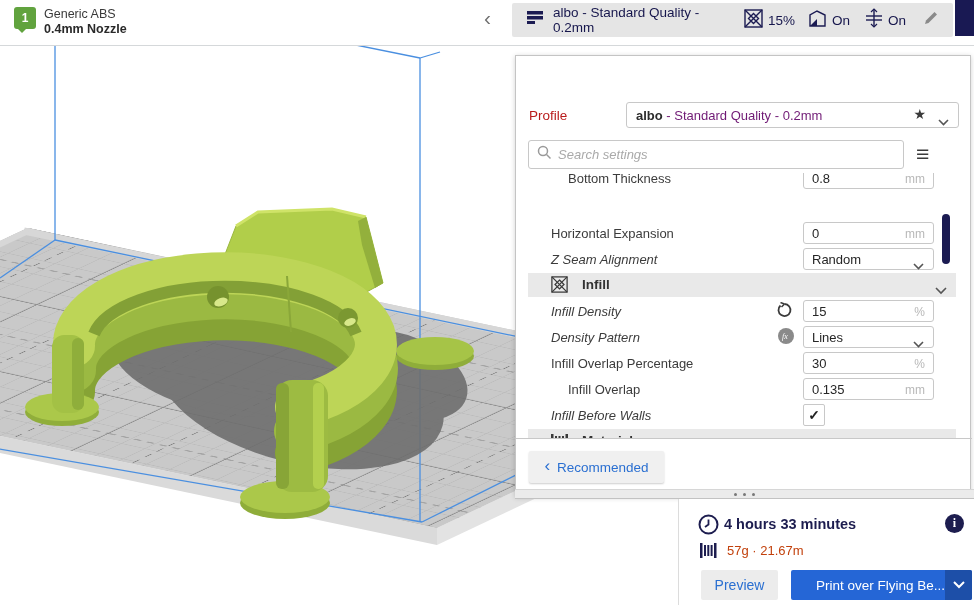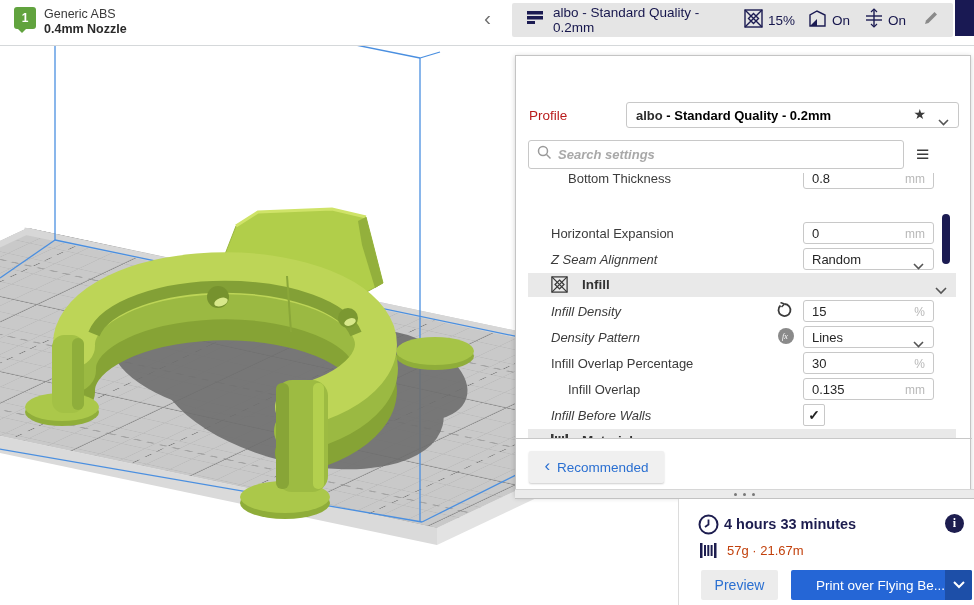--- a/index.html
+++ b/index.html
@@ -27,26 +27,26 @@
   #print-panel{position:absolute;left:515px;top:55px;width:456px;height:442px;background:#fff;
           border:1px solid #c4c4c4;box-sizing:border-box;z-index:10;box-shadow:0 1px 5px rgba(0,0,0,.18);}
   #panel-header{position:absolute;left:0;top:0;width:100%;height:33px;background:#f6f6f6;
           border-bottom:1px solid #dcdcdc;box-sizing:border-box;}
   #panel-title{position:absolute;left:13px;top:8px;font-size:15px;color:#414141;}
   #panel-close{position:absolute;right:11px;top:7px;font-size:15px;font-weight:bold;color:#4a4a4a;cursor:pointer;}
   #profile-label{position:absolute;left:13px;top:52px;font-size:13.5px;color:#b91c1c;}
   #profile-select{position:absolute;left:110px;top:46px;width:333px;height:26px;border:1px solid #c8c8c8;
           border-radius:3px;box-sizing:border-box;display:flex;align-items:center;cursor:pointer;}
   #profile-select .pname{font-size:13px;font-weight:bold;color:#2c2c2c;margin-left:9px;white-space:pre;}
-  #profile-select .psuffix{font-size:13px;color:#000000;white-space:pre;font-weight:bold;}
+  #profile-select .psuffix{font-size:13px;color:#701a75;white-space:pre;}
   #profile-star{position:absolute;right:32px;top:3px;font-size:14px;color:#3a3a3a;}
   #profile-chevron{position:absolute;right:9px;top:9px;}
   #search-box{position:absolute;left:12px;top:84px;width:376px;height:29px;border:1px solid #c8c8c8;
           border-radius:3px;box-sizing:border-box;display:flex;align-items:center;}
-  #search-placeholder{font-size:13px;font-style:italic;color:#a9a9a9;margin-left:6px;font-weight:bold;}
+  #search-placeholder{font-size:13px;font-style:italic;color:#a9a9a9;margin-left:6px;}
   #menu-btn{position:absolute;left:400px;top:84px;font-size:23px;color:#3a3a3a;line-height:29px;cursor:pointer;}
   
   #settings-list{position:absolute;left:0;top:117px;width:456px;height:266px;overflow:hidden;
           border-bottom:1px solid #c8c8c8;box-sizing:border-box;}
   .row{position:absolute;left:0;width:456px;height:24px;}
   .rlabel{position:absolute;top:4px;font-size:13px;color:#3c3c3c;}
   .ind0{left:35px}.ind1{left:52px}.ind2{left:70px}
   .it{font-style:italic;}
   .vbox{position:absolute;left:287px;top:0;width:131px;height:22px;border:1px solid #c8c8c8;
         border-radius:3px;box-sizing:border-box;background:#fff;}

